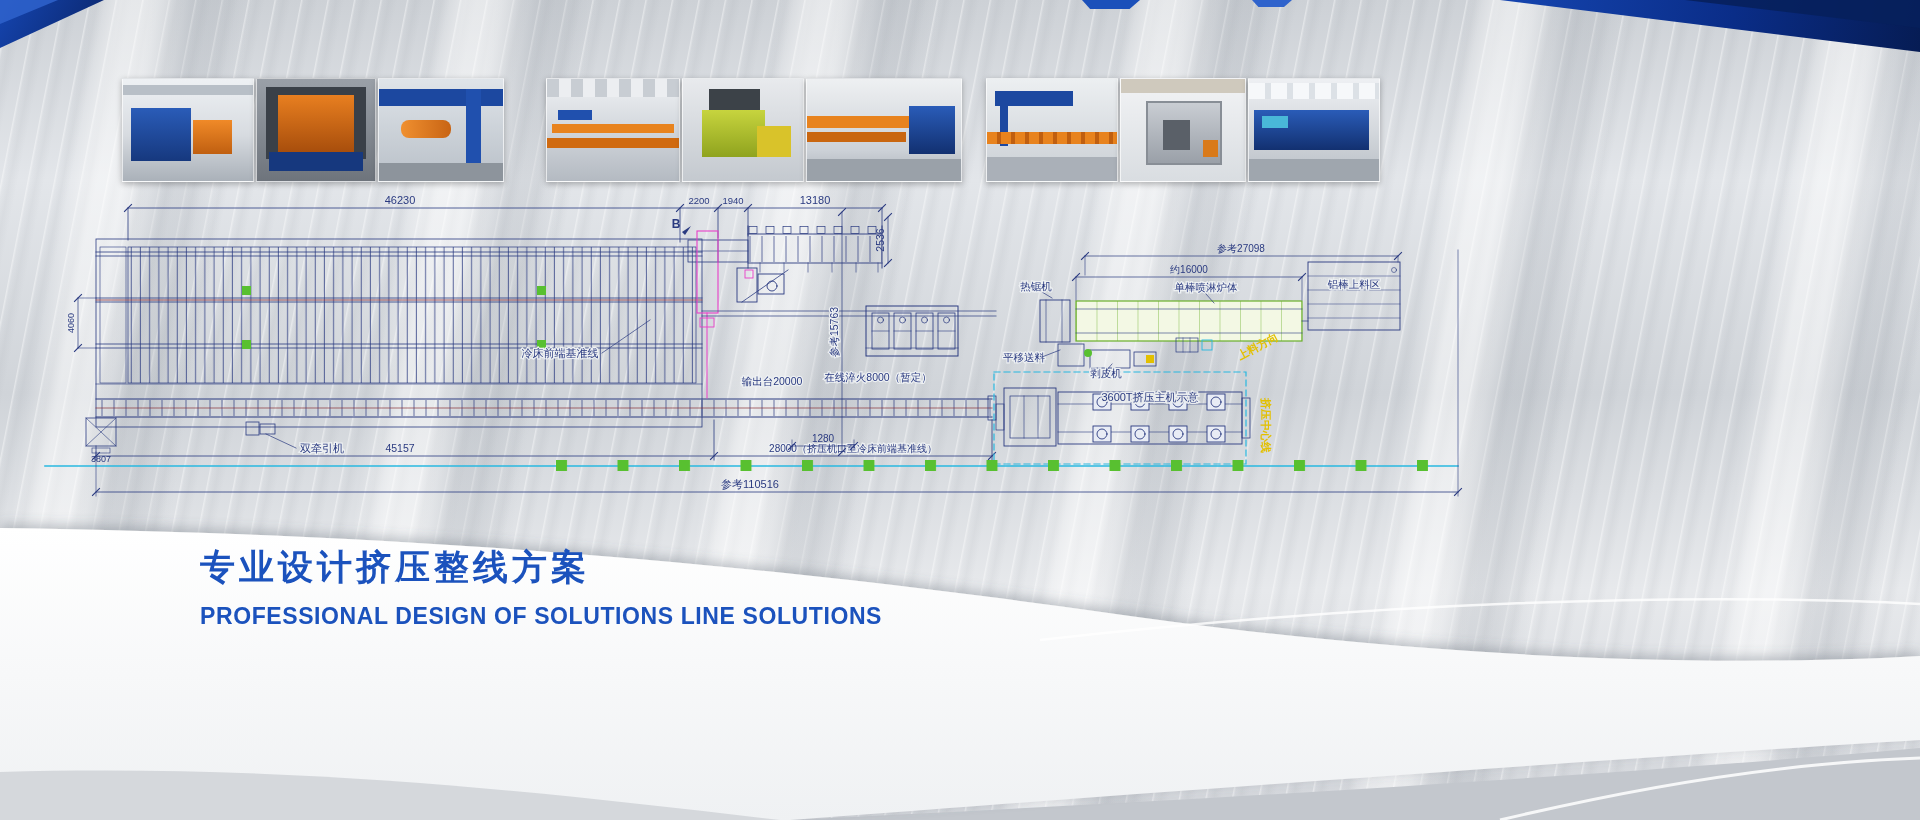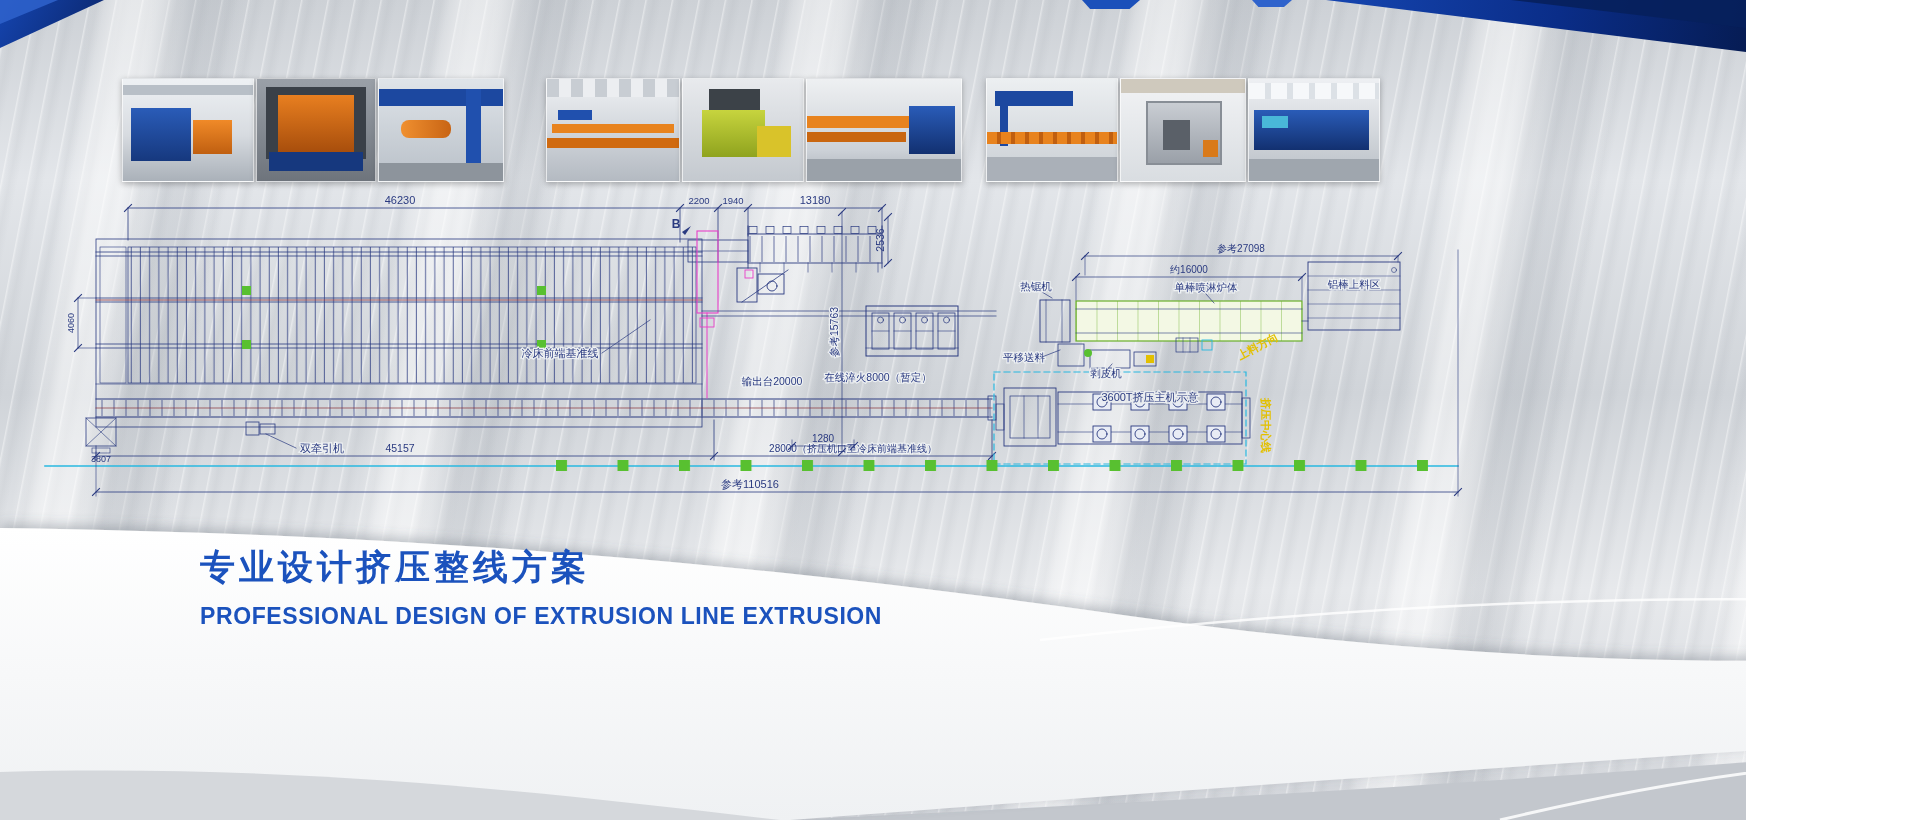--- a/index.html
+++ b/index.html
@@ -1,17 +1,17 @@
 <!DOCTYPE html>
 <html><head>
 <meta charset="utf-8">
 <style>
   html,body{margin:0;padding:0;}
   body{font-family:"Liberation Sans","DejaVu Sans",sans-serif;}
-  .stage{position:relative;width:1746px;height:820px;overflow:hidden;background:#fde047;}
+  .stage{position:relative;width:1920px;height:820px;overflow:hidden;background:#fde047;}
   .abs{position:absolute;}
   
   .bg-base{inset:0;background:linear-gradient(180deg,#cdd1d6 0%,#e3e6ea 22%,#d0d4d9 48%,#e7e9ec 72%,#d2d5da 100%);}
   .streaks1{inset:0;opacity:.75;background:repeating-linear-gradient(101deg,rgba(255,255,255,0) 0px,rgba(255,255,255,0) 9px,rgba(255,255,255,.55) 10px,rgba(255,255,255,0) 12px,rgba(130,136,144,.10) 18px,rgba(255,255,255,0) 26px);}
   .streaks2{inset:0;background:repeating-linear-gradient(99deg,transparent 0 90px,rgba(255,255,255,.50) 120px 150px,rgba(160,166,174,.22) 190px 215px,transparent 250px 340px);}
   
   .tl1{left:0;top:0;width:104px;height:48px;clip-path:polygon(0 0,100% 0,0 100%);background:linear-gradient(120deg,#1545b0,#0a2468);}
   .tl2{left:0;top:0;width:58px;height:24px;clip-path:polygon(0 0,100% 0,0 100%);background:#2f63cc;opacity:.85;}
   .tr1{right:0;top:0;width:420px;height:52px;clip-path:polygon(0 0,100% 0,100% 100%);background:linear-gradient(100deg,#1545b0 0%,#0a2d88 55%,#061c54 100%);}
   .tr2{right:0;top:0;width:235px;height:28px;clip-path:polygon(0 0,100% 0,100% 100%);background:#07205c;opacity:.9;}
@@ -390,16 +390,16 @@
       <line x1="1458" y1="250" x2="1458" y2="496" stroke-width="0.6"></line>
       <line x1="96" y1="492" x2="1458" y2="492"></line>
       <use href="#tk" x="96" y="492"></use>
         <use href="#tk" x="1458" y="492"></use>
       <text x="750" y="488" font-size="11" fill="#2a3a80" stroke="none" text-anchor="middle">参考110516</text>
     </g>
   </svg>
 
   <div class="abs titles">
     <h1 class="title-cn">专业设计挤压整线方案</h1>
-    <h2 class="title-en">PROFESSIONAL DESIGN OF EXTRUSION LINE EXTRUSION</h2>
+    <h2 class="title-en">PROFESSIONAL DESIGN OF SOLUTIONS LINE SOLUTIONS</h2>
   </div>
 
 </div>
 
 </body></html>

